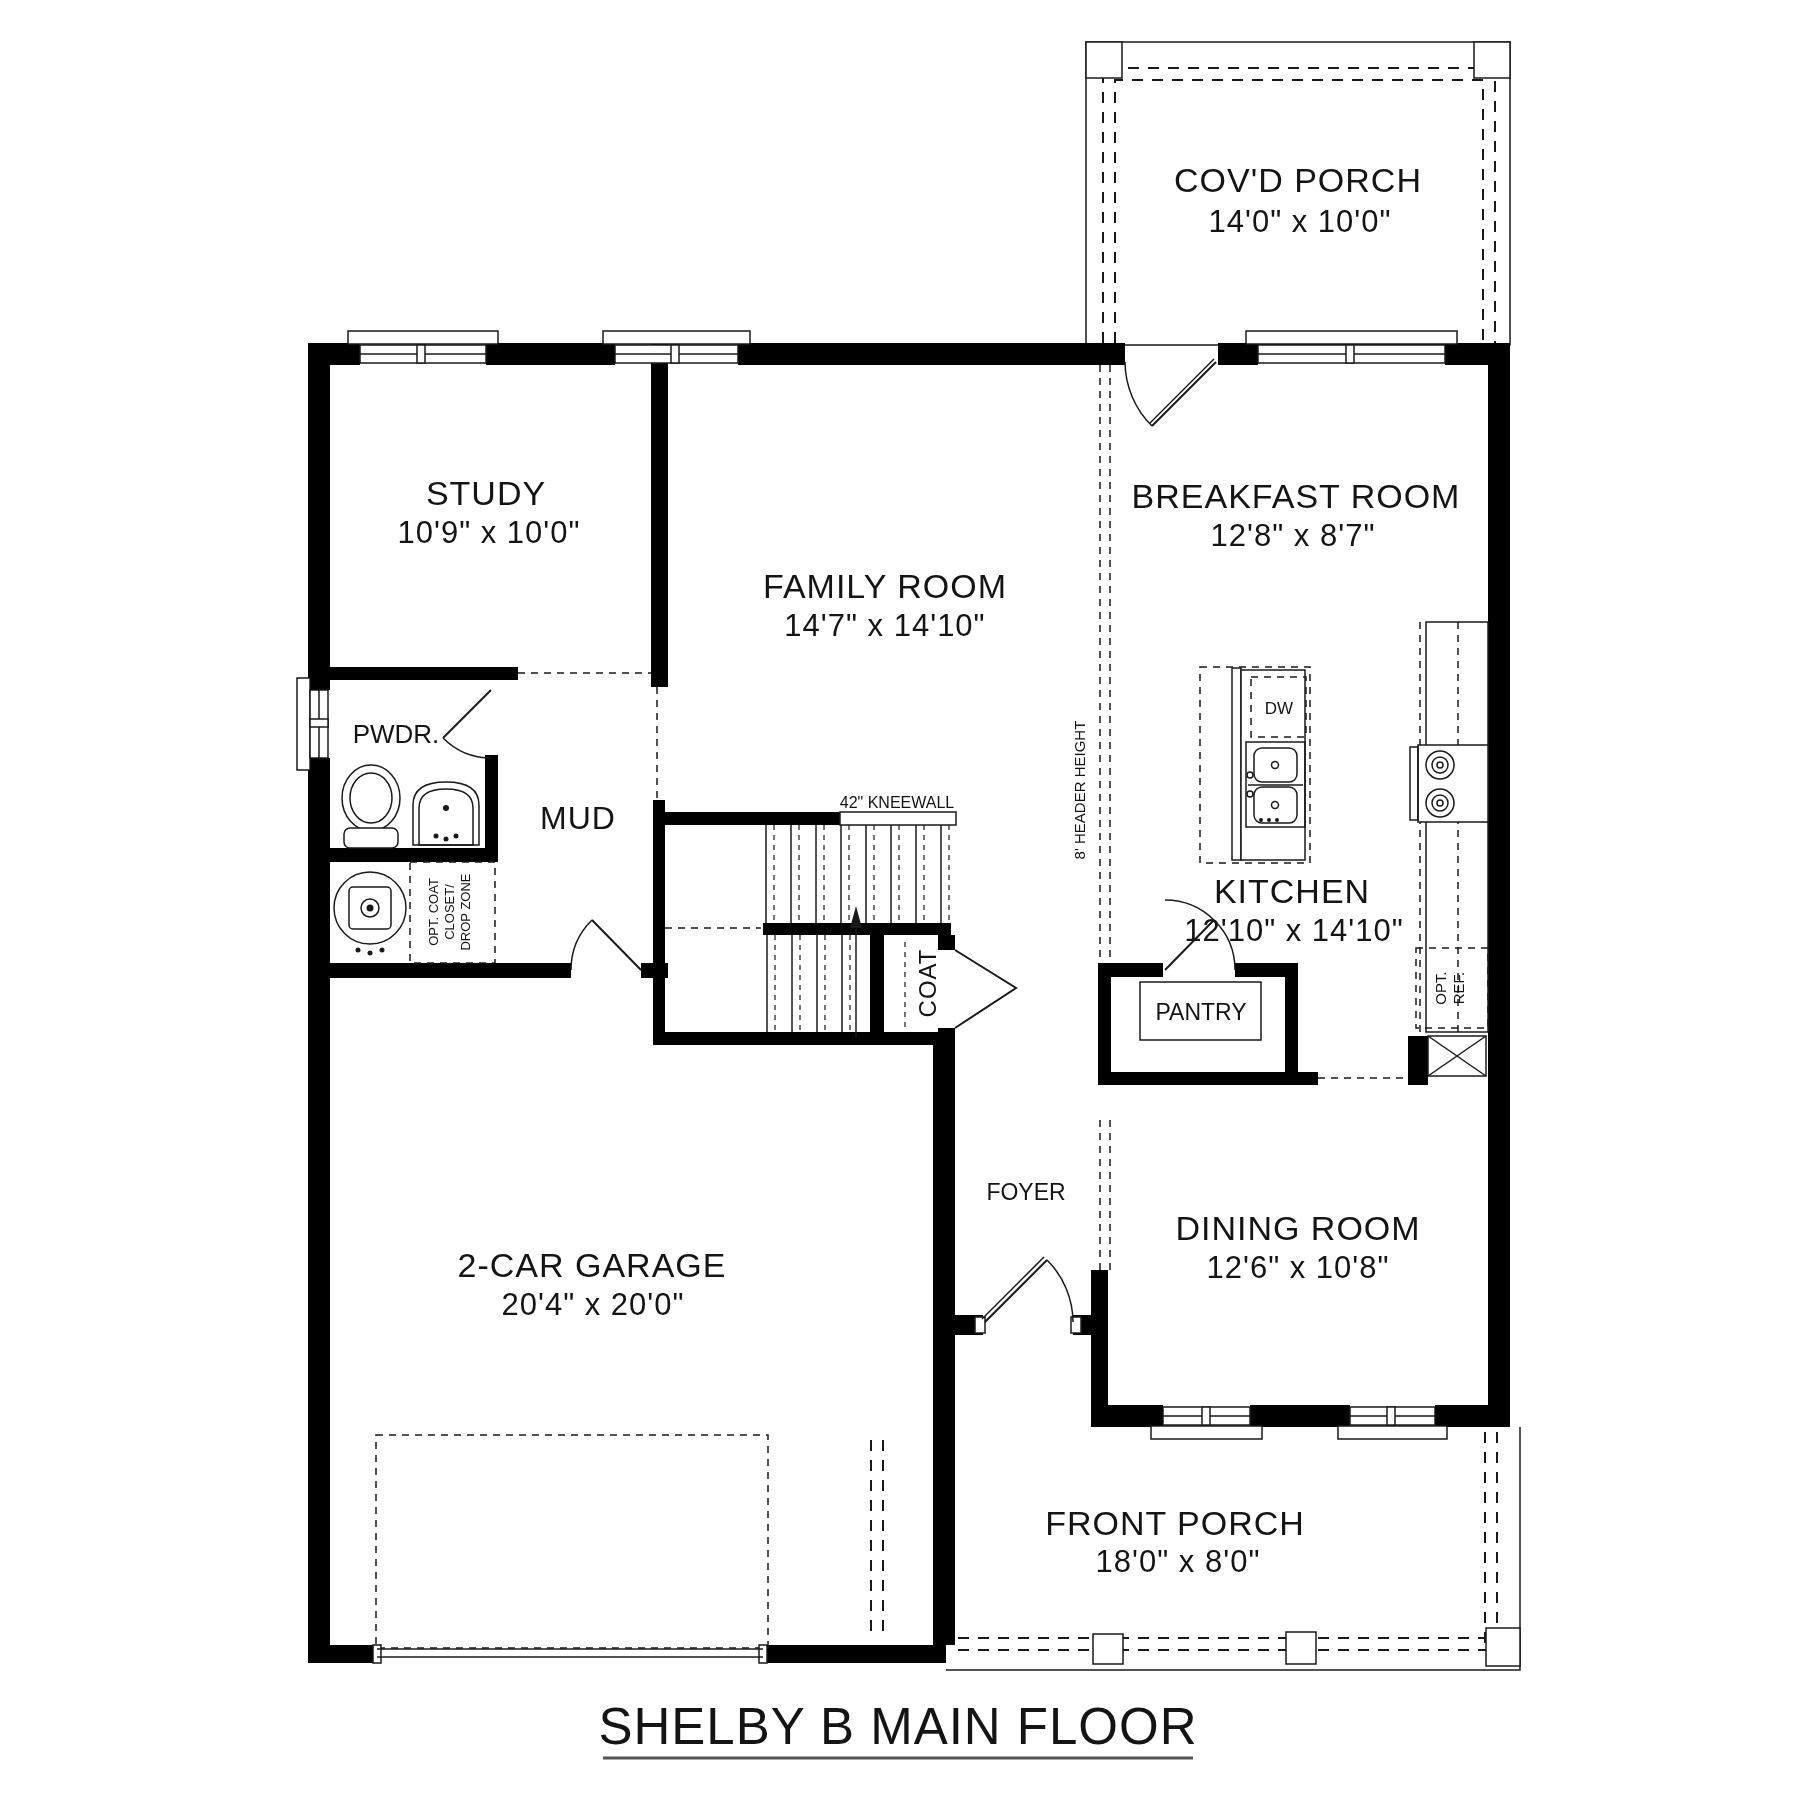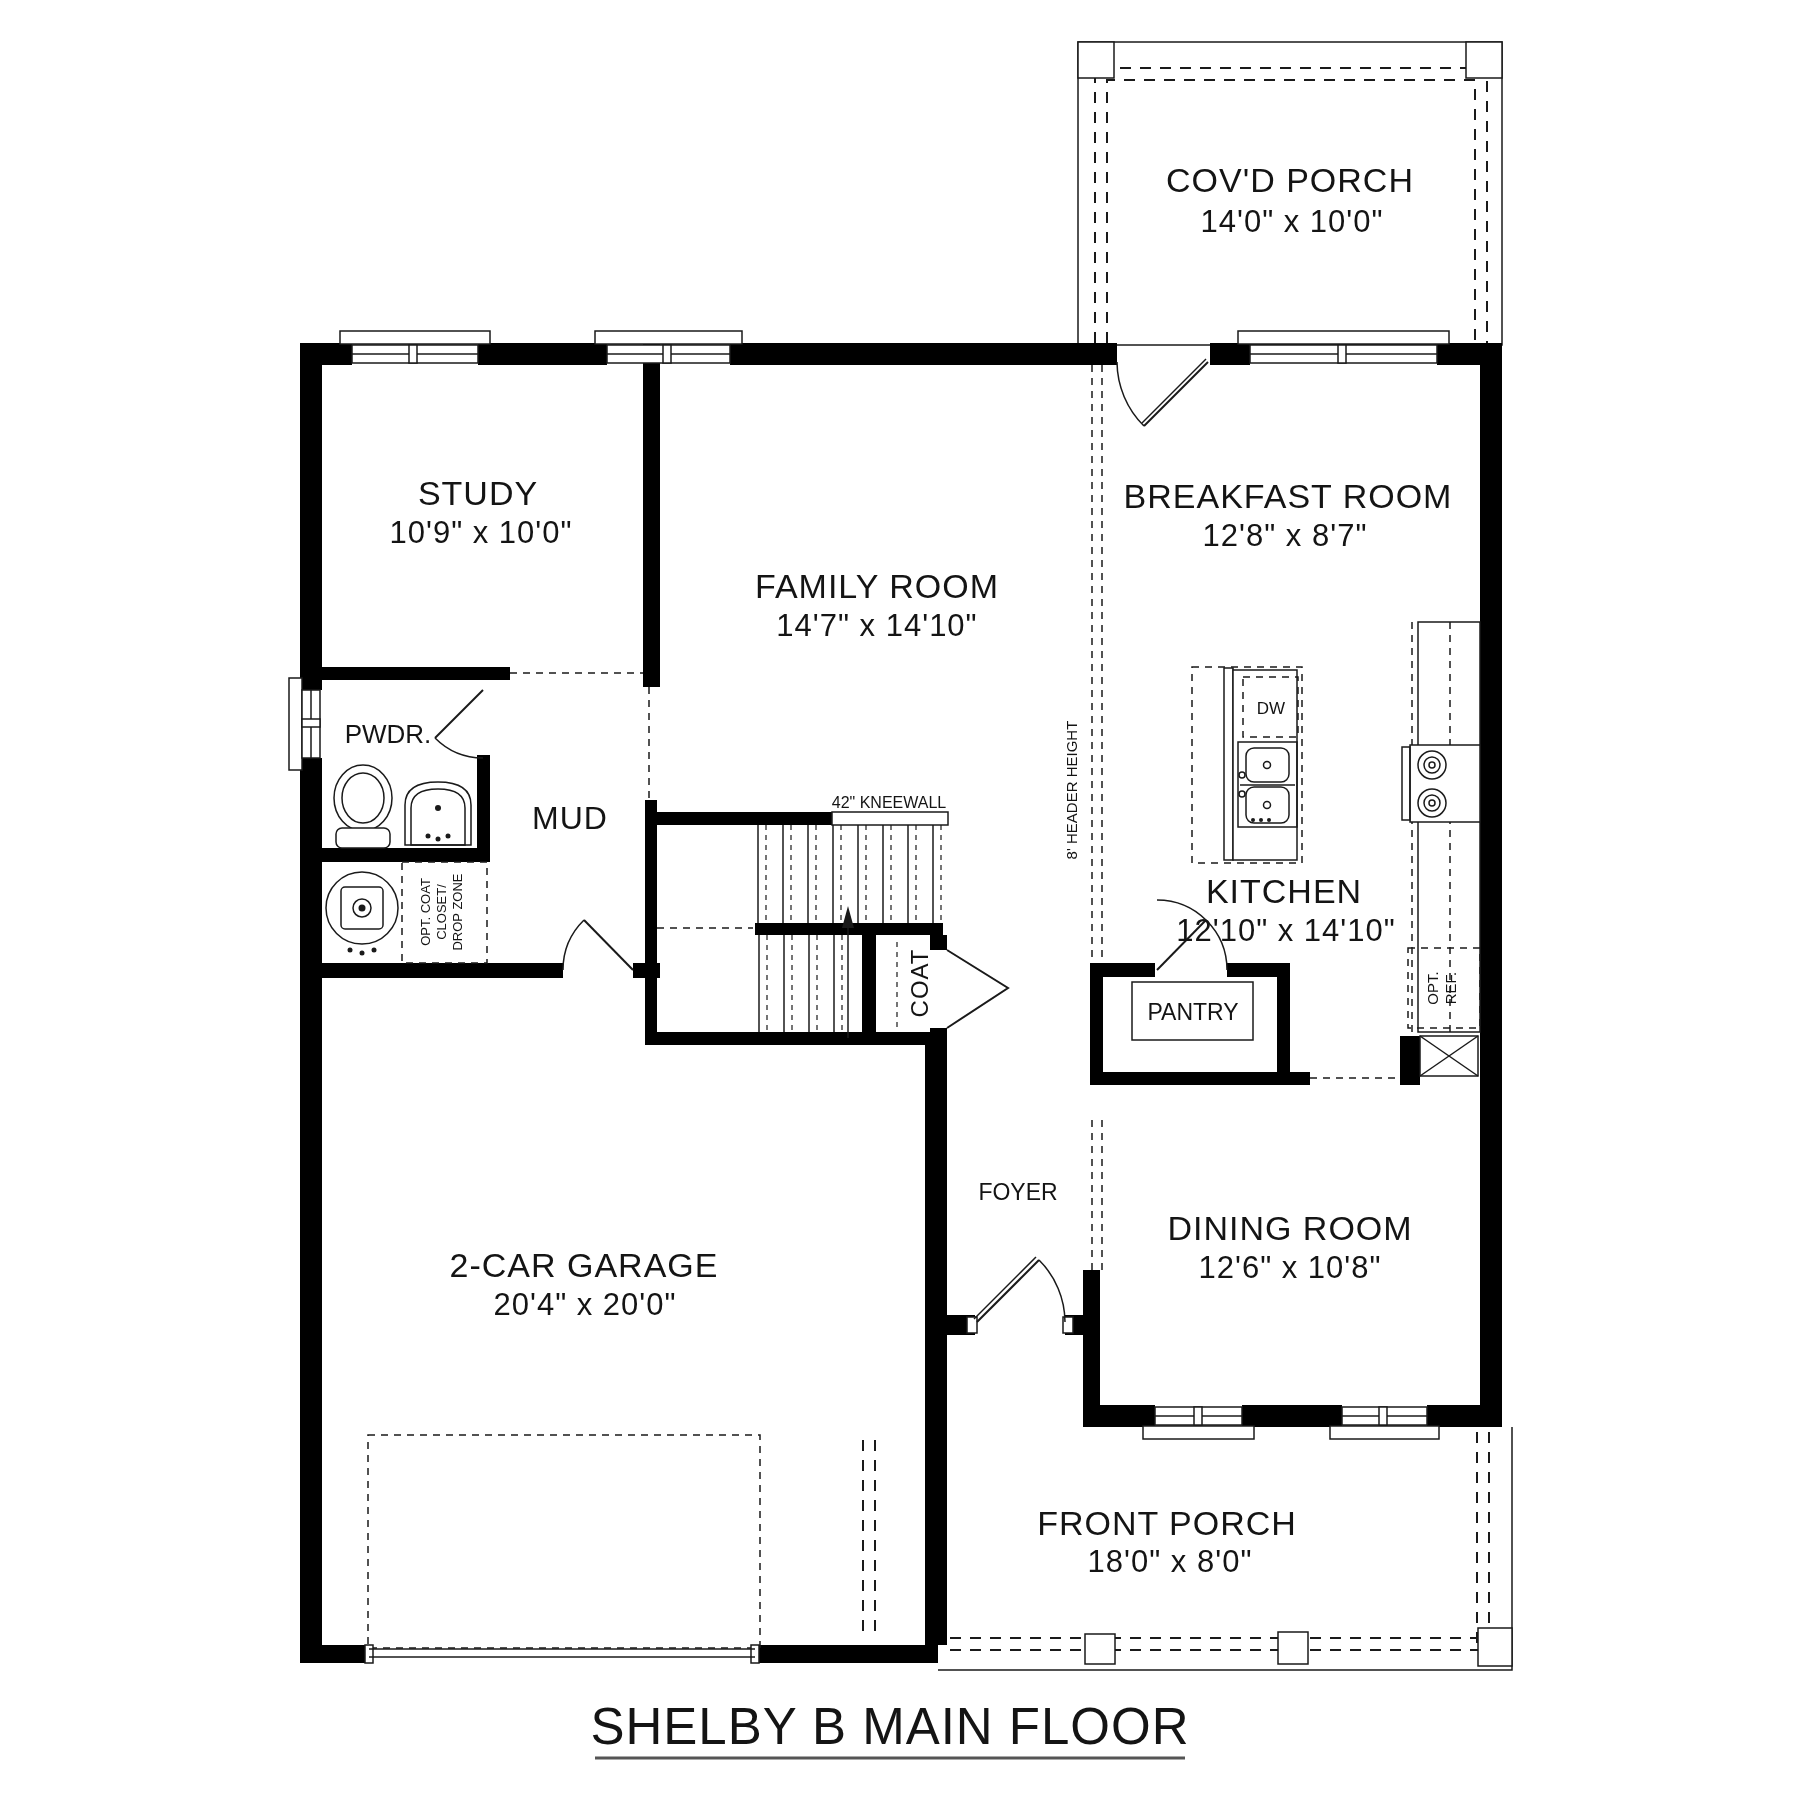--- a/index.html
+++ b/index.html
@@ -1,16 +1,16 @@
 <!DOCTYPE html>
 <html><head>
 <meta charset="utf-8">
 <style>
   html,body{margin:0;padding:0;background:#ffffff;}
-  .page{width:1468px;height:1800px;position:relative;background:#ffffff;font-family:"Liberation Sans",sans-serif;}
+  .page{width:1468px;height:1800px;position:relative;background:#ffffff;font-family:"Liberation Sans",sans-serif;margin-left:8px;}
   svg{display:block;}
   text{fill:#141414;font-family:"Liberation Sans",sans-serif;}
   .room-name{font-size:34px;letter-spacing:1px;}
   .room-dims{font-size:31px;letter-spacing:1px;}
   .lbl-md{font-size:26px;}
   .lbl-mud{font-size:32px;letter-spacing:1px;}
   .lbl-sm{font-size:23px;}
   .lbl-coat{font-size:24px;letter-spacing:1px;}
   .lbl-xs{font-size:16px;}
   .lbl-dw{font-size:17px;}

